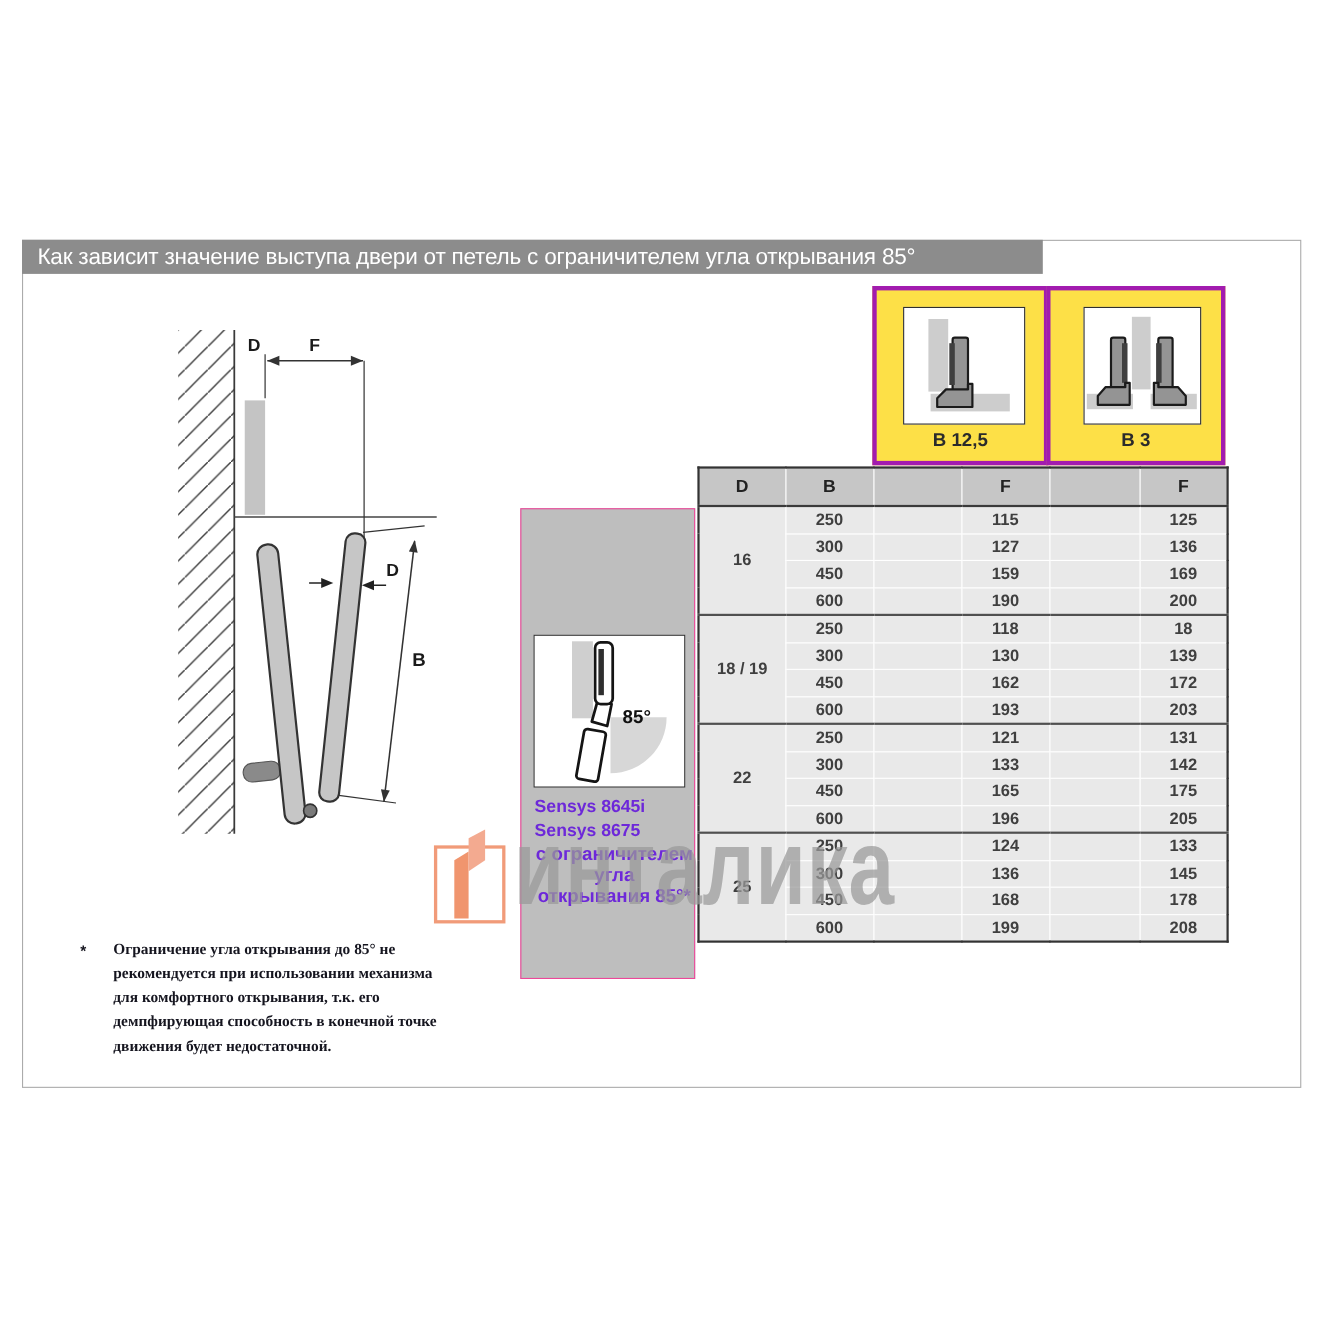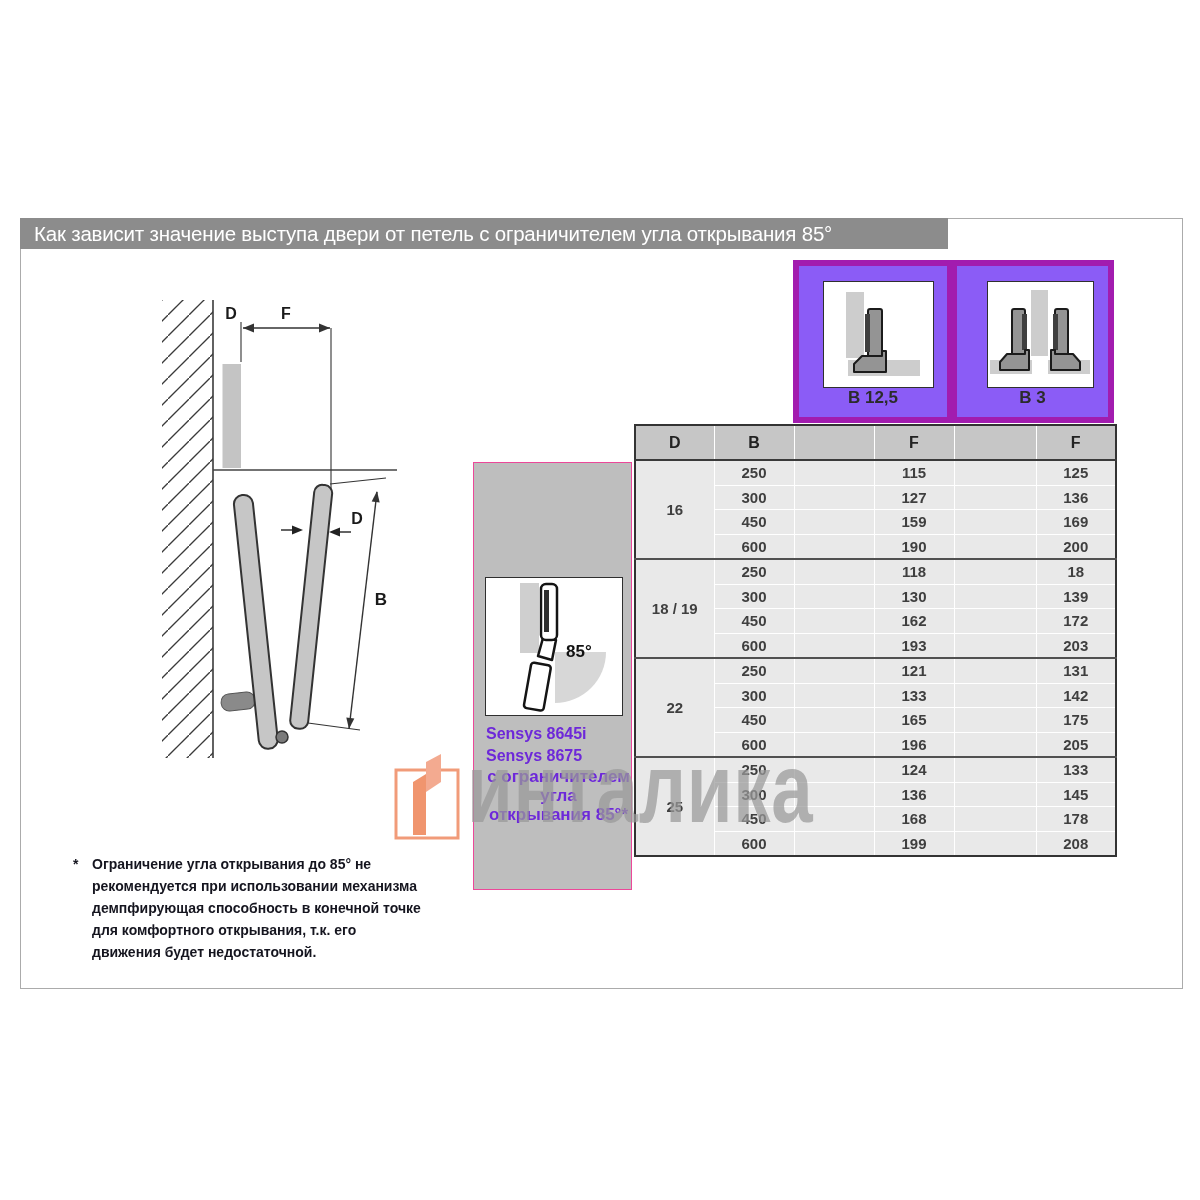--- a/index.html
+++ b/index.html
@@ -7,21 +7,21 @@
         font-family:"Liberation Sans","DejaVu Sans",sans-serif;}
   .abs{position:absolute;}
 
   
   #frame{left:20px;top:218px;width:1163px;height:771px;border:1px solid #ababab;box-sizing:border-box;}
   #titlebar{left:20px;top:218px;width:928px;height:31px;background:#8c8c8c;box-sizing:border-box;
             color:#fff;font-size:20.5px;line-height:31px;padding-left:14px;letter-spacing:-0.2px;
             white-space:nowrap;overflow:hidden;}
 
   
-  .iconbox{top:260px;height:163px;background:#8b5cf6;border:6px solid #a21caf;box-sizing:border-box;}
+  .iconbox{top:260px;height:163px;background:#fde047;border:4px solid #a21caf;box-sizing:border-box;}
   #iconbox1{left:793px;width:160px;}
   #iconbox2{left:951px;width:163px;}
   .iconinner{position:absolute;background:#fff;border:1.5px solid #2f2f2f;box-sizing:border-box;}
   #inner1{left:24px;top:15px;width:111px;height:107px;}
   #inner2{left:30px;top:15px;width:107px;height:107px;}
   .iconlabel{position:absolute;left:0;bottom:9px;width:100%;text-align:center;
              font-weight:bold;font-size:17px;color:#2b2b2b;}
 
   
   #leftpanel{left:473px;top:462px;width:159px;height:428px;background:#bebebe;
@@ -38,21 +38,21 @@
   th{height:33px;background:#c6c6c6;border:1.5px solid #fff;border-bottom:2.5px solid #3a3a3a;
      font-size:16px;font-weight:bold;color:#222;text-align:center;padding:0;}
   td{height:23.5px;background:#e9e9e9;border:1.5px solid #fff;font-size:15px;font-weight:bold;
      color:#3f3f3f;text-align:center;vertical-align:middle;padding:0;}
   tr.secend td{border-bottom:2.5px solid #505050;}
   td.dsec{border-bottom:2.5px solid #505050;}
 
   
   #footnote{left:73px;top:853px;width:380px;color:#15151f;font-size:14px;font-weight:bold;line-height:22px;}
   #footnote .mark{position:absolute;left:0;top:0;}
-  #footnote .lines{margin-left:19px;}
+  #footnote .lines{margin-left:30px;font-family:Liberation Serif, serif;}
 
   
   #watermark{left:393px;top:748px;width:760px;height:110px;pointer-events:none;z-index:40;}
   #wmtext{position:absolute;left:74px;top:-9px;font-size:98px;font-weight:bold;color:#9a9a9a;
           opacity:0.72;letter-spacing:1px;line-height:1;transform:scaleX(0.76);transform-origin:0 0;
           white-space:nowrap;}
 
   svg text{font-family:"Liberation Sans","DejaVu Sans",sans-serif;}
 </style>
 </head>
@@ -307,22 +307,22 @@
         </tr>
       </tbody>
     </table>
   </div>
 
   <div id="footnote" class="abs">
     <span class="mark">*</span>
     <div class="lines">
       <div>Ограничение угла открывания до 85° не</div>
       <div>рекомендуется при использовании механизма</div>
+      <div>для комфортного открывания, т.к. его</div>
       <div>демпфирующая способность в конечной точке</div>
-      <div>для комфортного открывания, т.к. его</div>
       <div>движения будет недостаточной.</div>
     </div>
   </div>
 
   <div id="watermark" class="abs">
     <svg width="70" height="92" viewBox="0 0 70 92" style="position:absolute;left:0;top:2px;opacity:0.9;">
       <rect x="3" y="20" width="62" height="68" fill="none" stroke="#f0916b" stroke-width="3"></rect>
       <polygon points="20,85 20,32 33,24 33,85" fill="#ef8a5f"></polygon>
       <polygon points="33,42 33,12 48,4 48,32" fill="#f2a184"></polygon>
     </svg>

